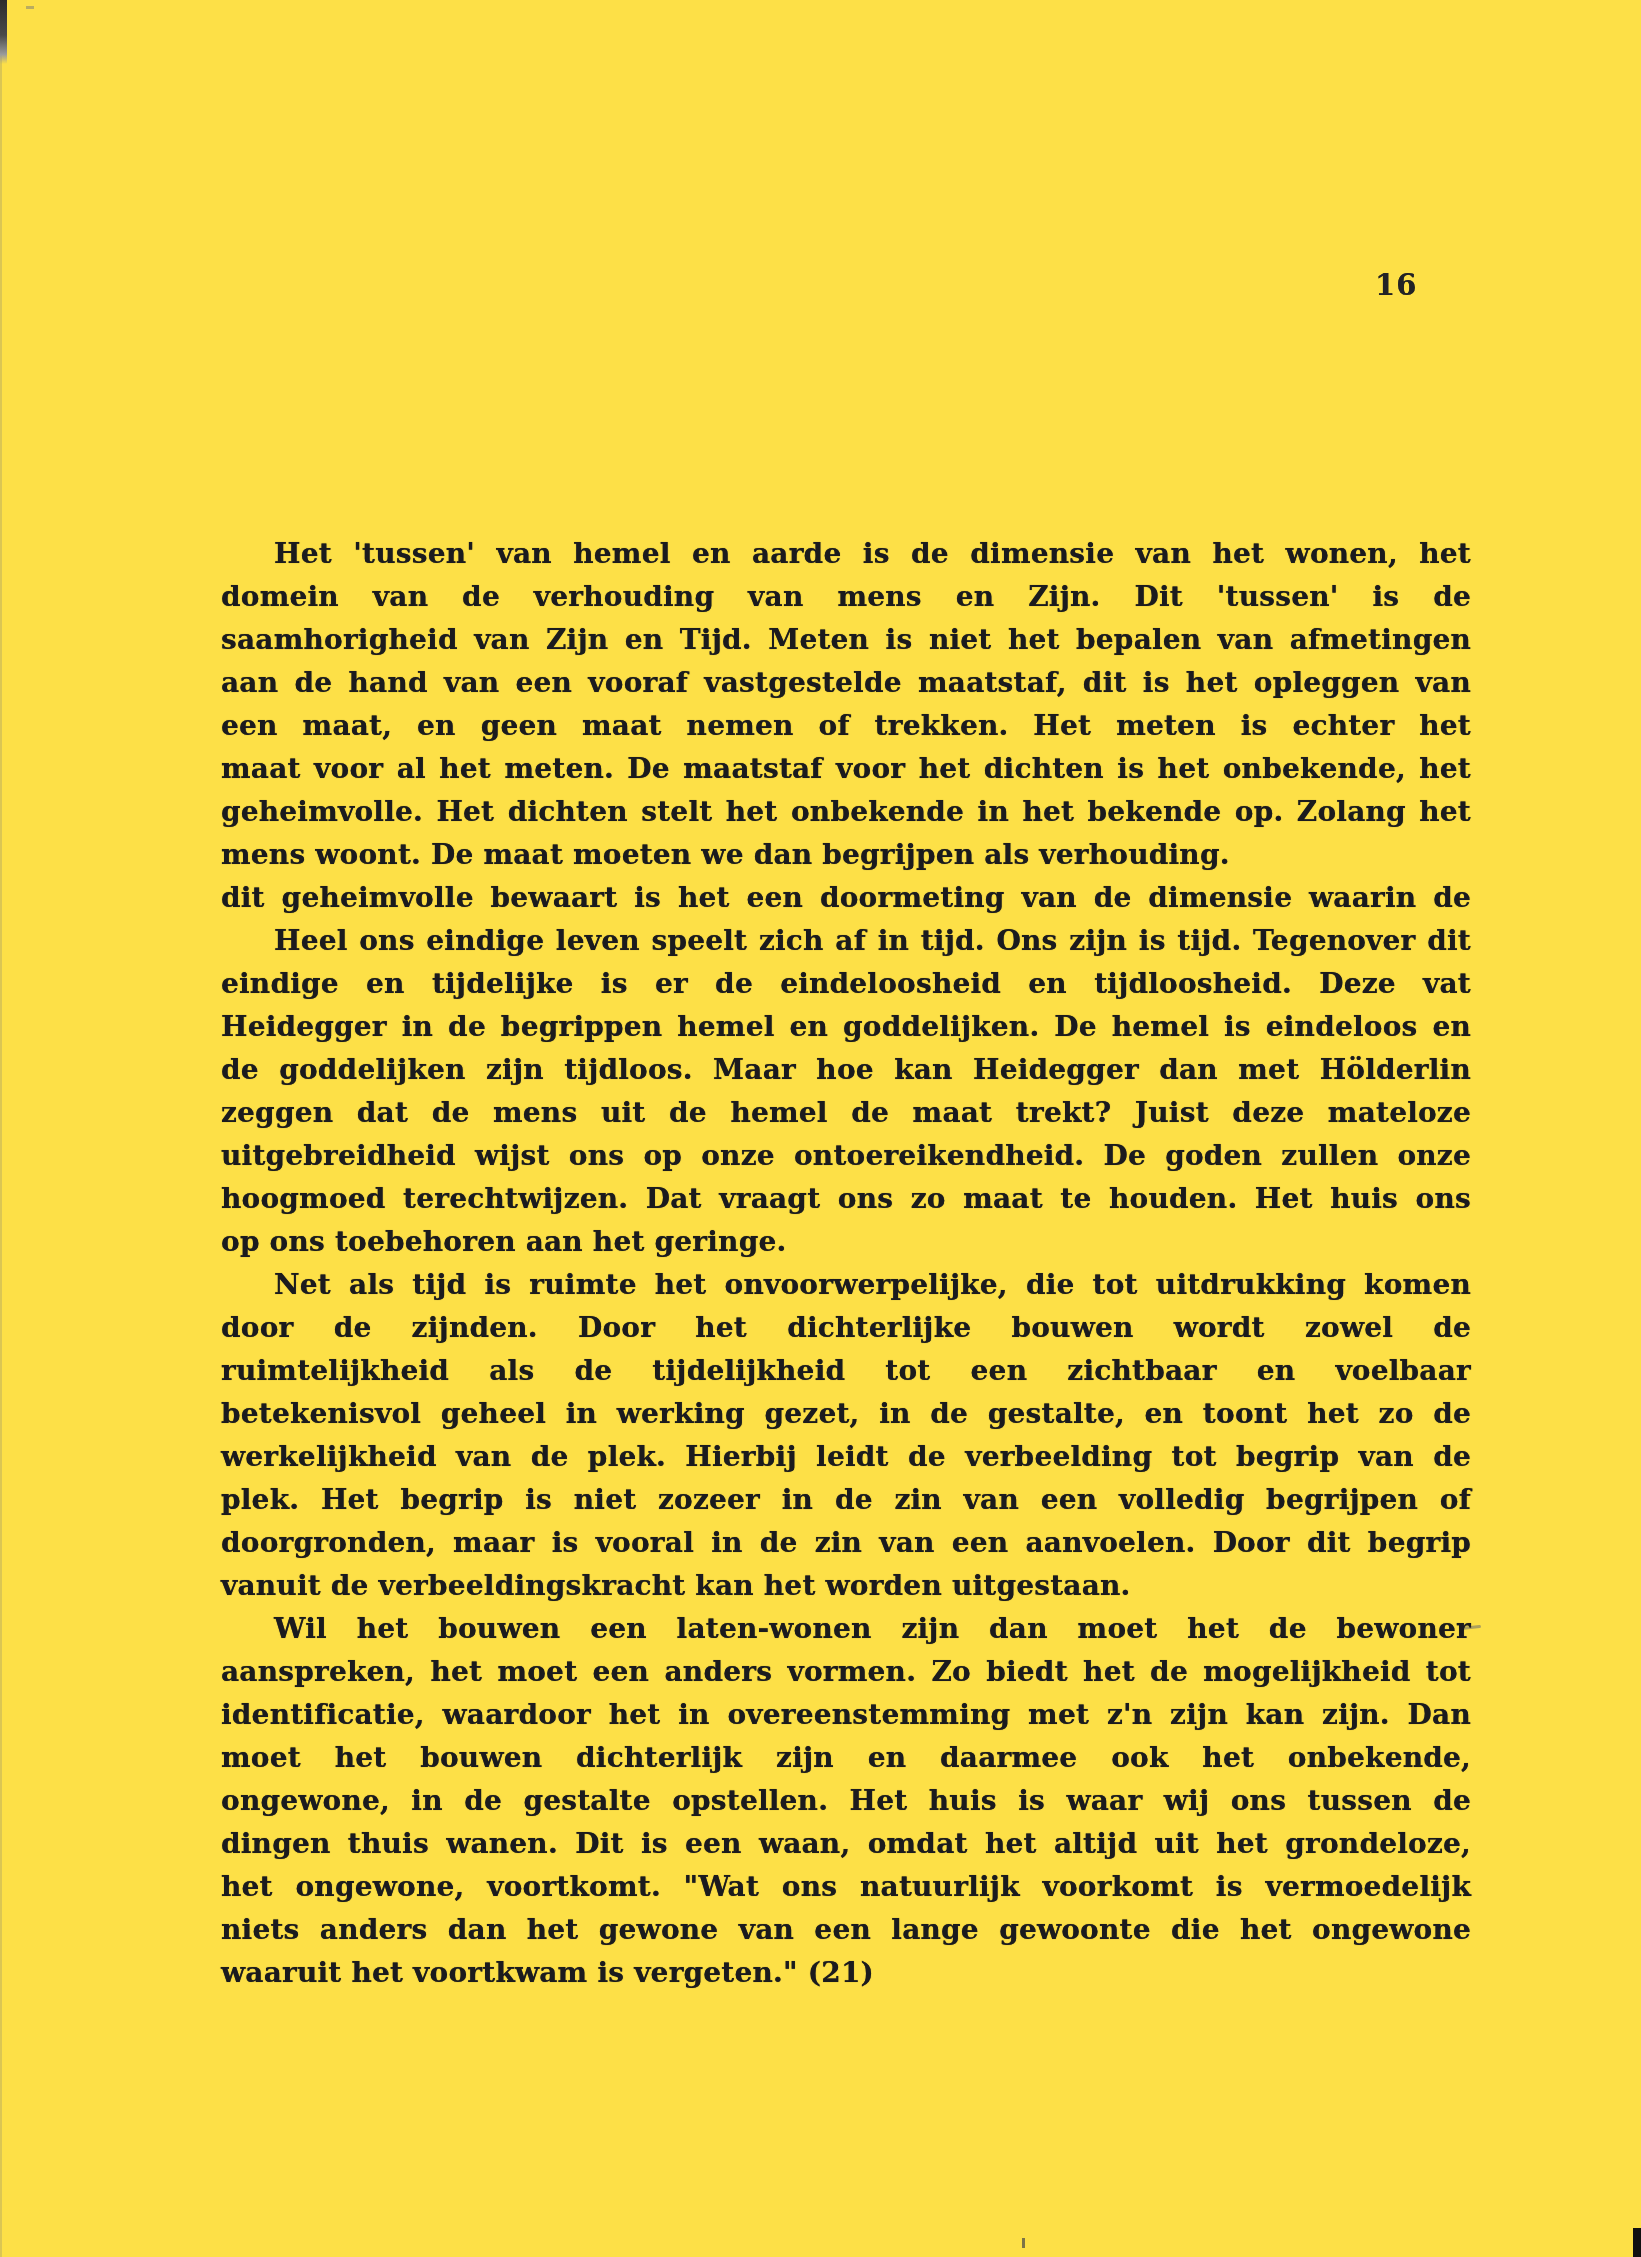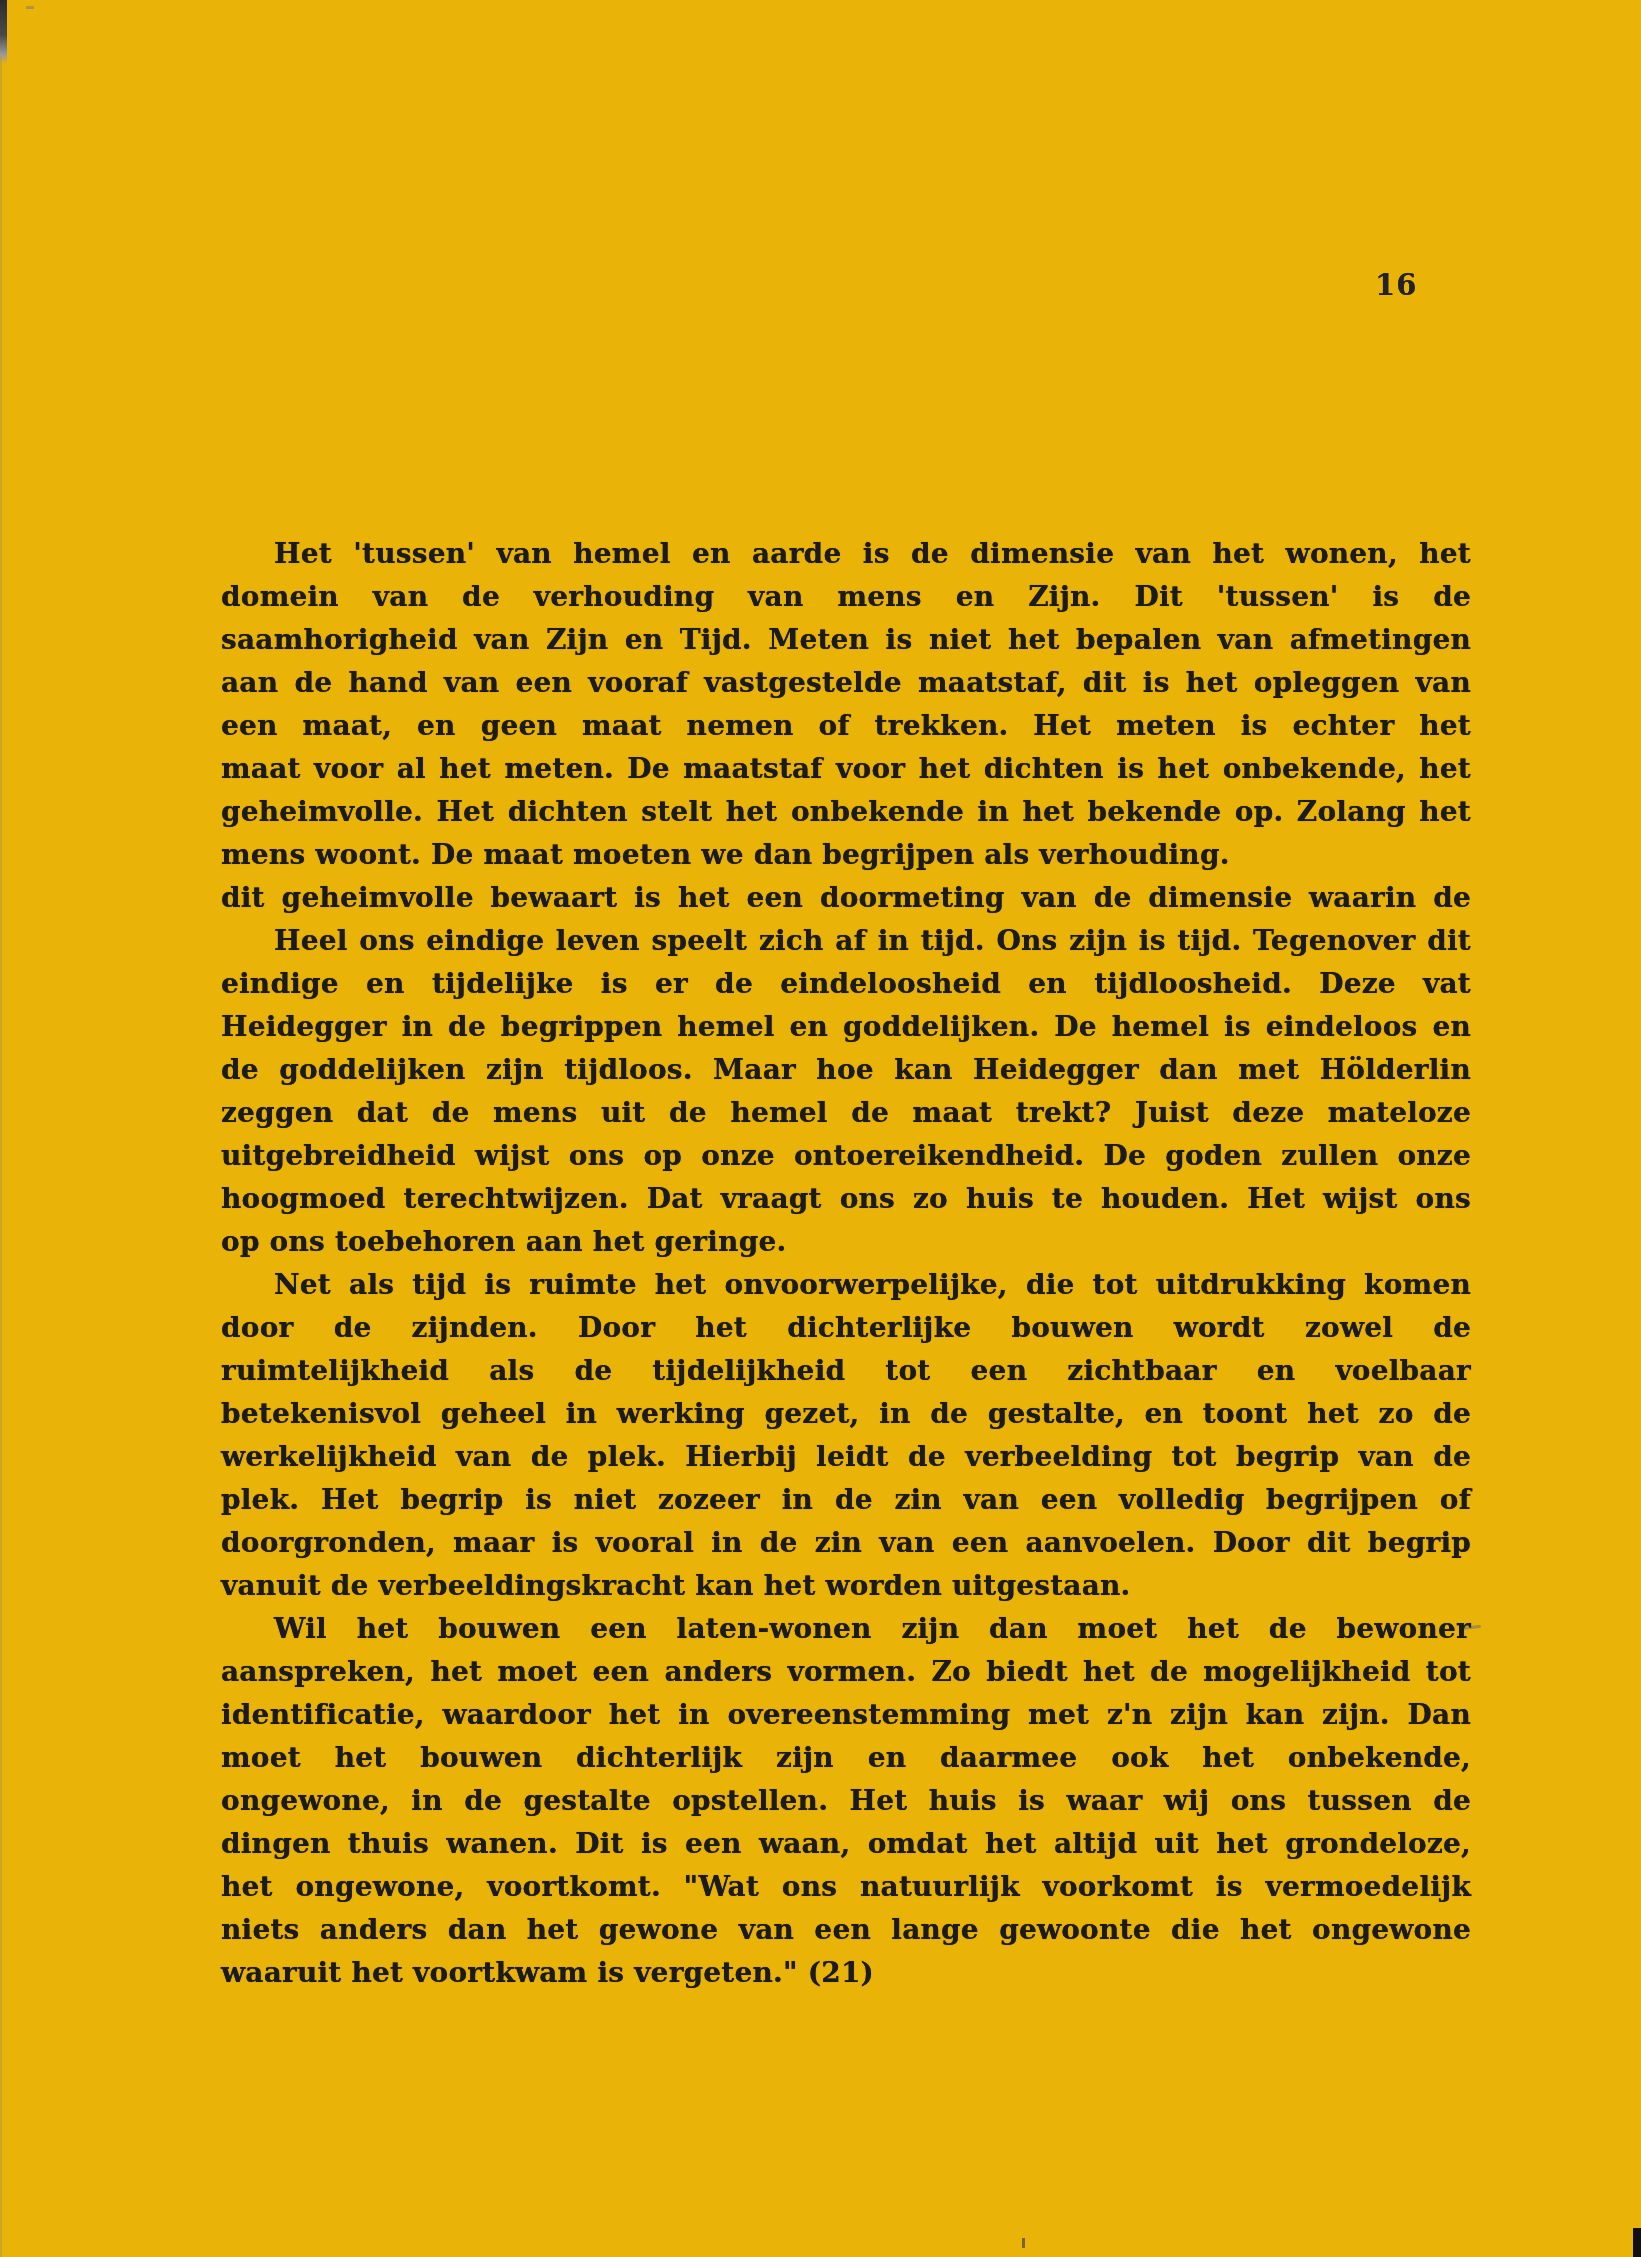--- a/index.html
+++ b/index.html
@@ -4,21 +4,21 @@
 <style>
   html, body {
     margin: 0;
     padding: 0;
     background: #ffffff;
   }
   .page {
     position: relative;
     width: 1641px;
     height: 2257px;
-    background: #eab308;
+    background: #fde047;
     overflow: hidden;
     font-family: "DejaVu Serif", "Liberation Serif", serif;
   }
   .page-number {
     position: absolute;
     top: 268px;
     left: 1375px;
     width: 58px;
     font-size: 29px;
     font-weight: 700;
@@ -105,21 +105,21 @@
       <div class="line">maat voor al het meten. De maatstaf voor het dichten is het onbekende, het</div>
       <div class="line">geheimvolle. Het dichten stelt het onbekende in het bekende op. Zolang het</div>
       <div class="line last">mens woont. De maat moeten we dan begrijpen als verhouding.</div>
       <div class="line">dit geheimvolle bewaart is het een doormeting van de dimensie waarin de</div>
       <div class="line first">Heel ons eindige leven speelt zich af in tijd. Ons zijn is tijd. Tegenover dit</div>
       <div class="line">eindige en tijdelijke is er de eindeloosheid en tijdloosheid. Deze vat</div>
       <div class="line">Heidegger in de begrippen hemel en goddelijken. De hemel is eindeloos en</div>
       <div class="line">de goddelijken zijn tijdloos. Maar hoe kan Heidegger dan met Hölderlin</div>
       <div class="line">zeggen dat de mens uit de hemel de maat trekt? Juist deze mateloze</div>
       <div class="line">uitgebreidheid wijst ons op onze ontoereikendheid. De goden zullen onze</div>
-      <div class="line">hoogmoed terechtwijzen. Dat vraagt ons zo huis te houden. Het wijst ons</div>
+      <div class="line">hoogmoed terechtwijzen. Dat vraagt ons zo maat te houden. Het huis ons</div>
       <div class="line last">op ons toebehoren aan het geringe.</div>
       <div class="line first">Net als tijd is ruimte het onvoorwerpelijke, die tot uitdrukking komen</div>
       <div class="line">door de zijnden. Door het dichterlijke bouwen wordt zowel de</div>
       <div class="line">ruimtelijkheid als de tijdelijkheid tot een zichtbaar en voelbaar</div>
       <div class="line">betekenisvol geheel in werking gezet, in de gestalte, en toont het zo de</div>
       <div class="line">werkelijkheid van de plek. Hierbij leidt de verbeelding tot begrip van de</div>
       <div class="line">plek. Het begrip is niet zozeer in de zin van een volledig begrijpen of</div>
       <div class="line">doorgronden, maar is vooral in de zin van een aanvoelen. Door dit begrip</div>
       <div class="line last">vanuit de verbeeldingskracht kan het worden uitgestaan.</div>
       <div class="line first">Wil het bouwen een laten-wonen zijn dan moet het de bewoner</div>

